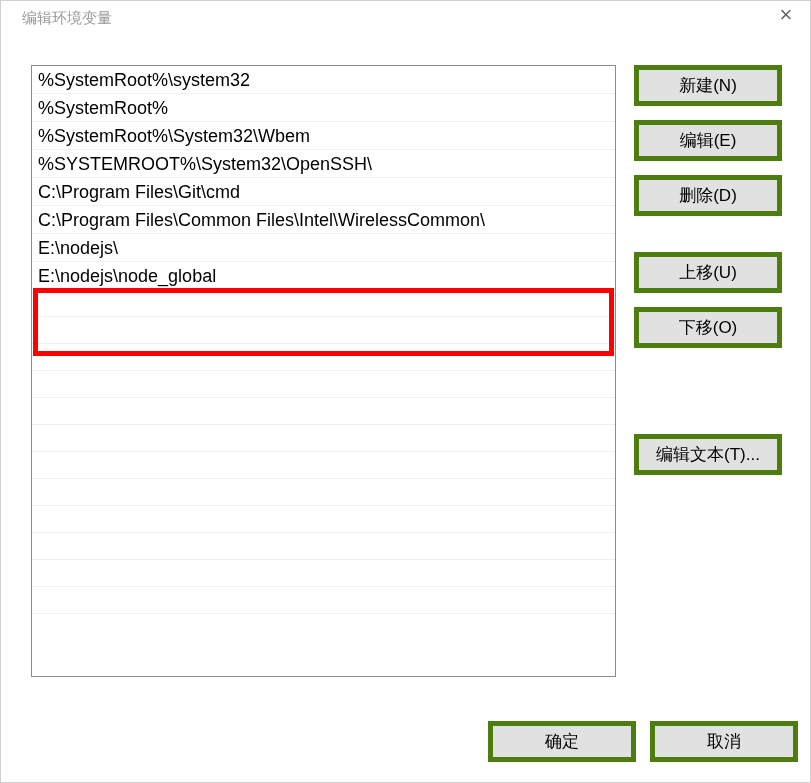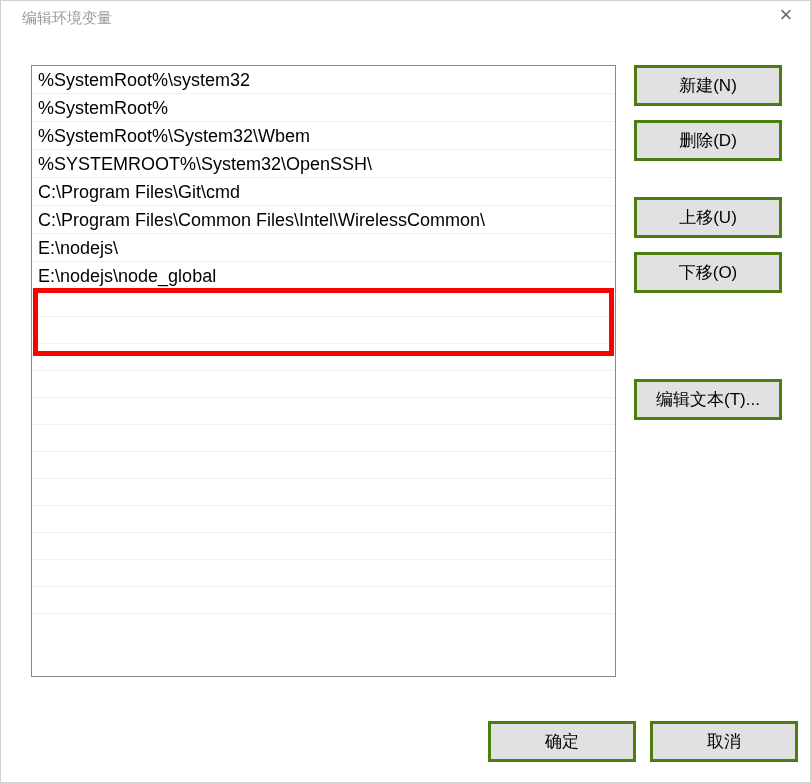--- a/index.html
+++ b/index.html
@@ -76,21 +76,21 @@
   }
   .sidebar {
     display: flex;
     flex-direction: column;
     gap: 14px;
     width: 148px;
   }
   .btn {
     height: 41px;
     background: #e1e1e1;
-    border: 3px solid #4d7c0f;
+    border: 5px solid #4d7c0f;
     font-size: 17px;
     color: #000;
     cursor: pointer;
     padding: 0 6px;
     font-family: inherit;
   }
   .gap-small { height: 8px; }
   .gap-big { height: 58px; }
   .footer {
     position: absolute;
@@ -131,20 +131,21 @@
     <div class="list-item ghost"></div>
     <div class="list-item ghost"></div>
     <div class="list-item ghost"></div>
     <div class="list-item ghost"></div>
     <div class="list-item ghost"></div>
     <div class="highlight-box"></div>
   </div>
 
   <div class="sidebar">
     <button class="btn">新建(N)</button>
+    <button class="btn">编辑(E)</button>
     <button class="btn">删除(D)</button>
     <div class="gap-small"></div>
     <button class="btn">上移(U)</button>
     <button class="btn">下移(O)</button>
     <div class="gap-big"></div>
     <button class="btn">编辑文本(T)...</button>
   </div>
 </div>
 
 <div class="footer">

